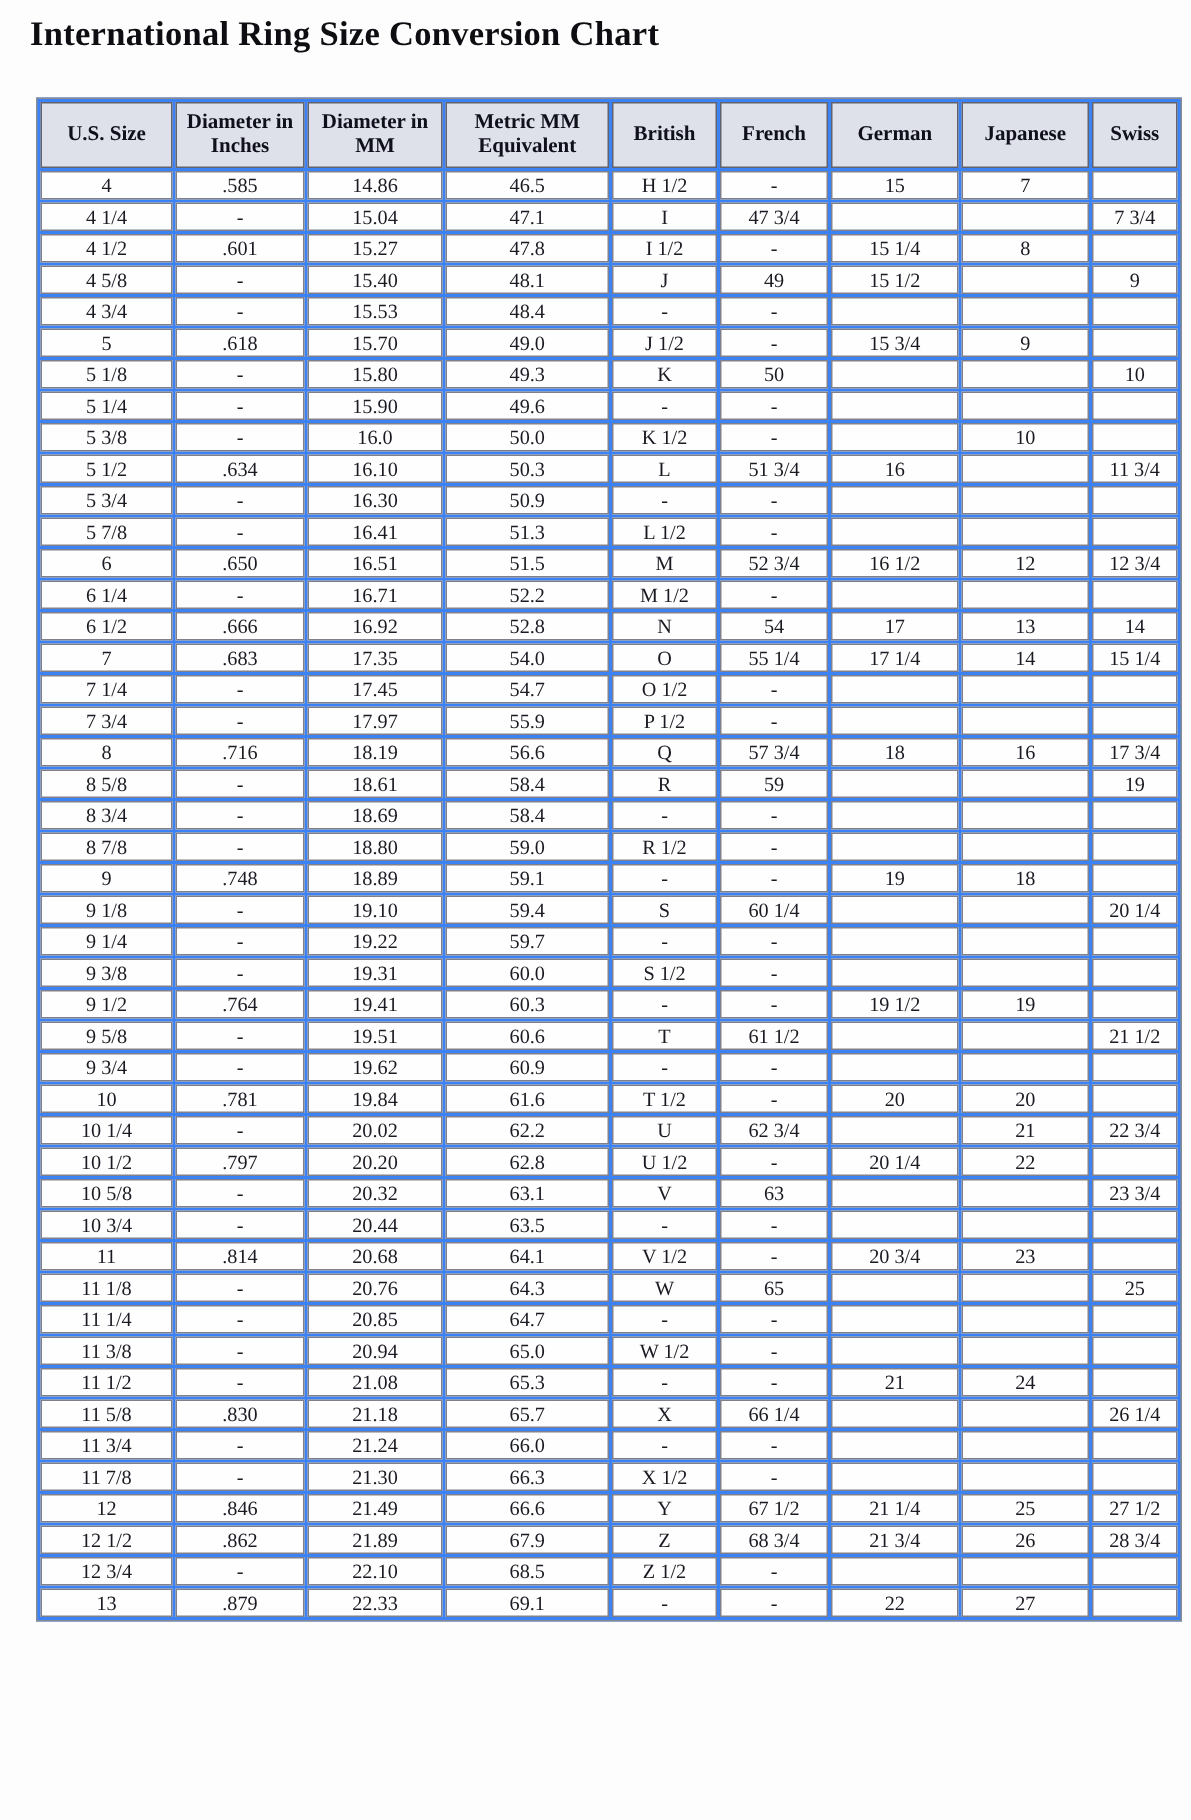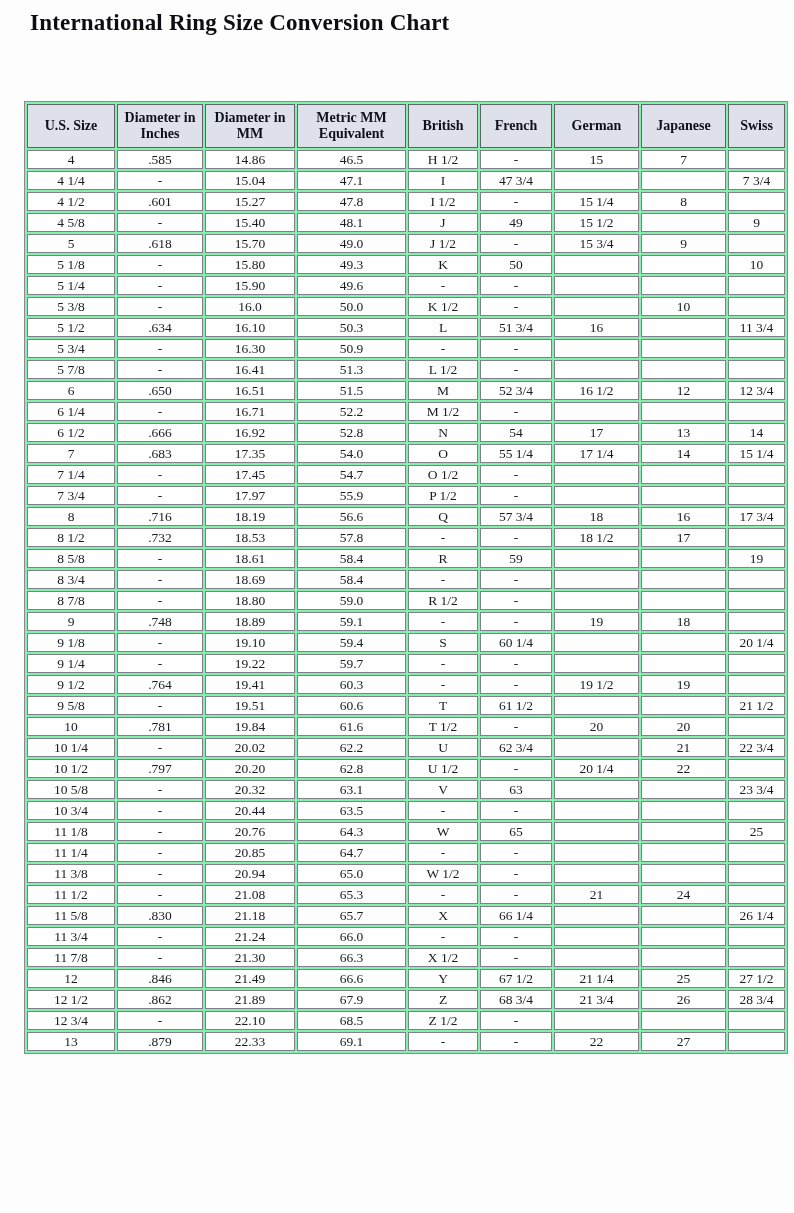--- a/index.html
+++ b/index.html
@@ -10,38 +10,37 @@
   .page {
     position: relative;
     width: 794px;
     height: 1213px;
     background: #fdfdfd;
     font-family: "Liberation Serif", "DejaVu Serif", serif;
     overflow: hidden;
   }
   .page-title {
     margin: 0;
-    padding: 9px 0 0 30px;
+    padding: 9px 0 0 20px;
     font-size: 23px;
     line-height: 28px;
     font-weight: bold;
     color: #0d0d12;
     letter-spacing: 0.2px;
   }
   table.ring-table {
     position: absolute;
     left: 24px;
     top: 65px;
     width: 746px;
     border-collapse: separate;
     border-spacing: 2px;
     table-layout: fixed;
-    background: #86efac;
+    background: #3b82f6;
     border: 1px solid #8a8a90;
-    margin-top: 36px;
   }
   table.ring-table th {
     background: #dee0ea;
     border: 1px solid #62626c;
     color: #10101c;
     font-size: 14px;
     font-weight: bold;
     line-height: 16px;
     padding: 5px 2px;
     text-align: center;
@@ -131,20 +130,31 @@
           <td>-</td>
           <td>15.40</td>
           <td>48.1</td>
           <td>J</td>
           <td>49</td>
           <td>15 1/2</td>
           <td>&nbsp;</td>
           <td>9</td>
         </tr>
         <tr>
+          <td>4 3/4</td>
+          <td>-</td>
+          <td>15.53</td>
+          <td>48.4</td>
+          <td>-</td>
+          <td>-</td>
+          <td>&nbsp;</td>
+          <td>&nbsp;</td>
+          <td>&nbsp;</td>
+        </tr>
+        <tr>
           <td>5</td>
           <td>.618</td>
           <td>15.70</td>
           <td>49.0</td>
           <td>J 1/2</td>
           <td>-</td>
           <td>15 3/4</td>
           <td>9</td>
           <td>&nbsp;</td>
         </tr>
@@ -285,31 +295,20 @@
           <td>.716</td>
           <td>18.19</td>
           <td>56.6</td>
           <td>Q</td>
           <td>57 3/4</td>
           <td>18</td>
           <td>16</td>
           <td>17 3/4</td>
         </tr>
         <tr>
-          <td>8 1/2</td>
-          <td>.732</td>
-          <td>18.53</td>
-          <td>57.8</td>
-          <td>-</td>
-          <td>-</td>
-          <td>18 1/2</td>
-          <td>17</td>
-          <td>&nbsp;</td>
-        </tr>
-        <tr>
           <td>8 5/8</td>
           <td>-</td>
           <td>18.61</td>
           <td>58.4</td>
           <td>R</td>
           <td>59</td>
           <td>&nbsp;</td>
           <td>&nbsp;</td>
           <td>19</td>
         </tr>
@@ -362,40 +361,62 @@
           <td>-</td>
           <td>19.22</td>
           <td>59.7</td>
           <td>-</td>
           <td>-</td>
           <td>&nbsp;</td>
           <td>&nbsp;</td>
           <td>&nbsp;</td>
         </tr>
         <tr>
+          <td>9 3/8</td>
+          <td>-</td>
+          <td>19.31</td>
+          <td>60.0</td>
+          <td>S 1/2</td>
+          <td>-</td>
+          <td>&nbsp;</td>
+          <td>&nbsp;</td>
+          <td>&nbsp;</td>
+        </tr>
+        <tr>
           <td>9 1/2</td>
           <td>.764</td>
           <td>19.41</td>
           <td>60.3</td>
           <td>-</td>
           <td>-</td>
           <td>19 1/2</td>
           <td>19</td>
           <td>&nbsp;</td>
         </tr>
         <tr>
           <td>9 5/8</td>
           <td>-</td>
           <td>19.51</td>
           <td>60.6</td>
           <td>T</td>
           <td>61 1/2</td>
           <td>&nbsp;</td>
           <td>&nbsp;</td>
           <td>21 1/2</td>
+        </tr>
+        <tr>
+          <td>9 3/4</td>
+          <td>-</td>
+          <td>19.62</td>
+          <td>60.9</td>
+          <td>-</td>
+          <td>-</td>
+          <td>&nbsp;</td>
+          <td>&nbsp;</td>
+          <td>&nbsp;</td>
         </tr>
         <tr>
           <td>10</td>
           <td>.781</td>
           <td>19.84</td>
           <td>61.6</td>
           <td>T 1/2</td>
           <td>-</td>
           <td>20</td>
           <td>20</td>
@@ -436,20 +457,31 @@
         </tr>
         <tr>
           <td>10 3/4</td>
           <td>-</td>
           <td>20.44</td>
           <td>63.5</td>
           <td>-</td>
           <td>-</td>
           <td>&nbsp;</td>
           <td>&nbsp;</td>
+          <td>&nbsp;</td>
+        </tr>
+        <tr>
+          <td>11</td>
+          <td>.814</td>
+          <td>20.68</td>
+          <td>64.1</td>
+          <td>V 1/2</td>
+          <td>-</td>
+          <td>20 3/4</td>
+          <td>23</td>
           <td>&nbsp;</td>
         </tr>
         <tr>
           <td>11 1/8</td>
           <td>-</td>
           <td>20.76</td>
           <td>64.3</td>
           <td>W</td>
           <td>65</td>
           <td>&nbsp;</td>

